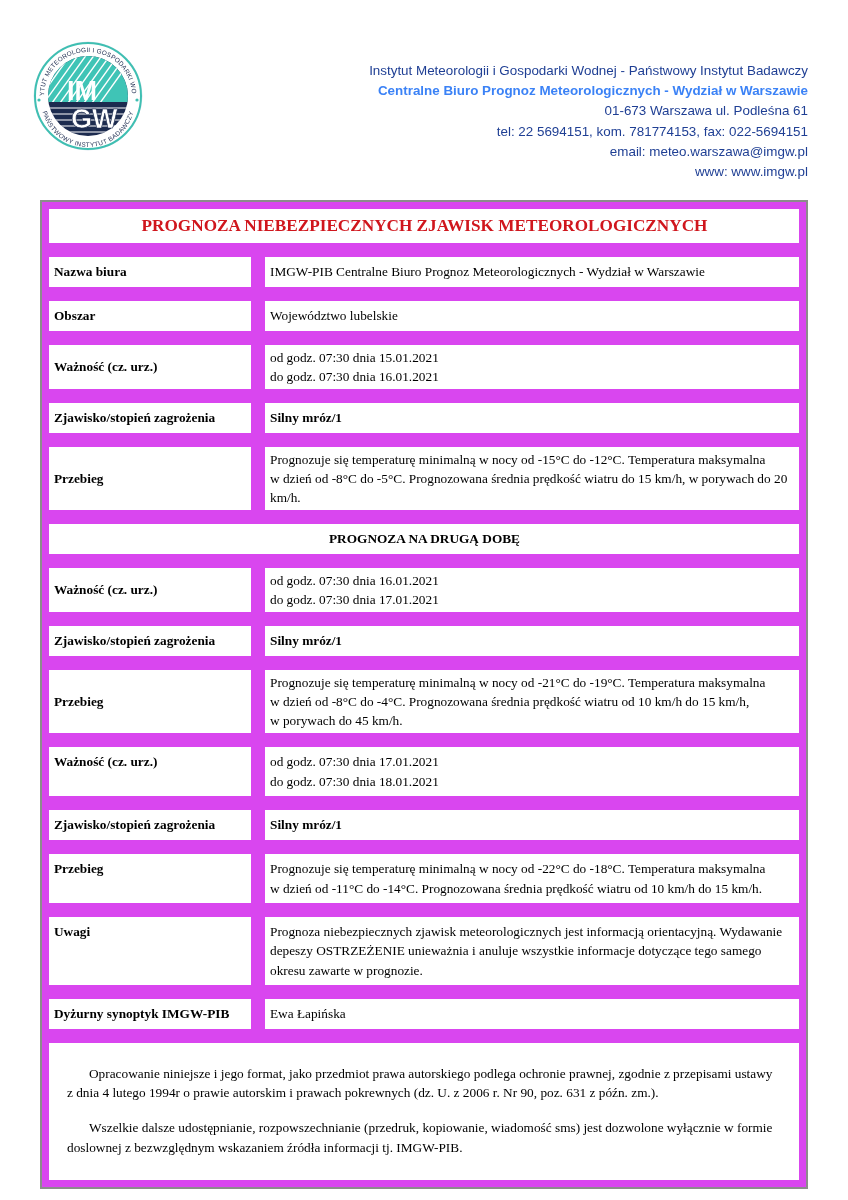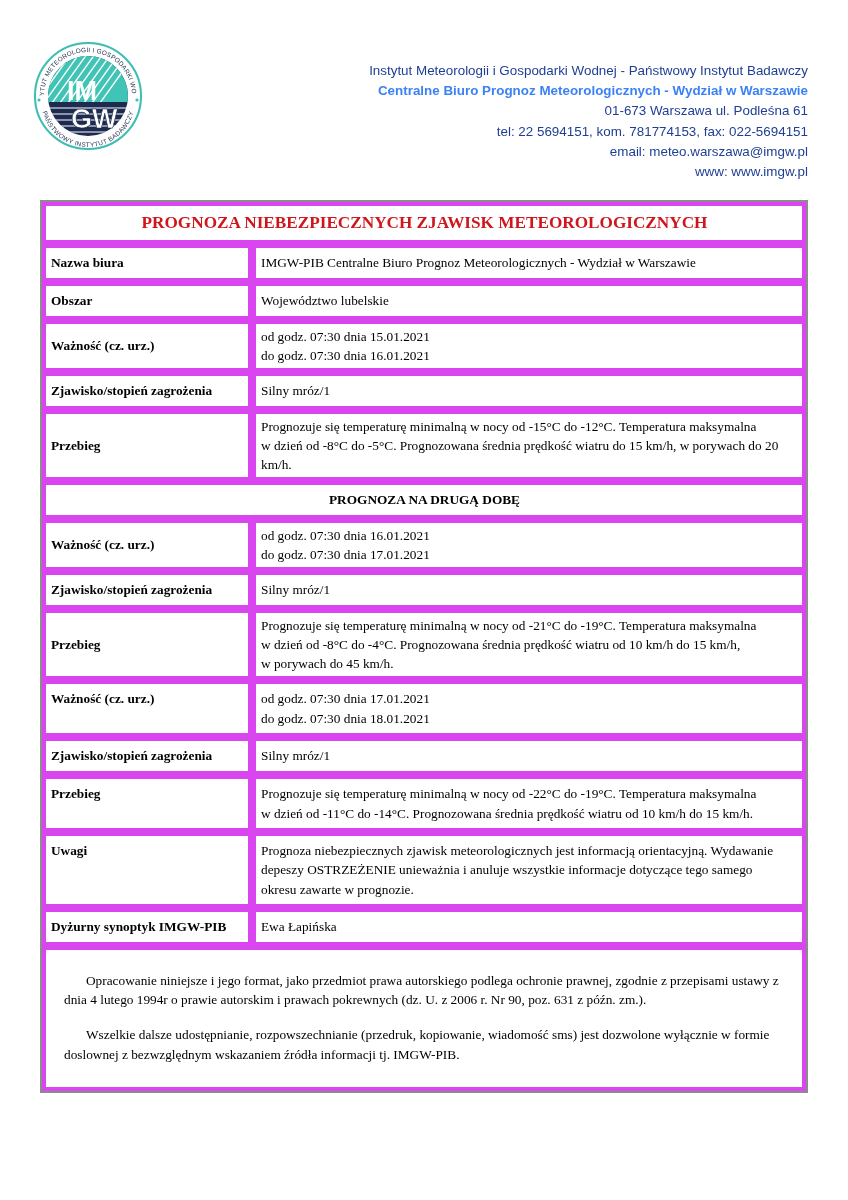--- a/index.html
+++ b/index.html
@@ -4,29 +4,29 @@
 <style>
   html, body { margin: 0; padding: 0; background: #ffffff; }
   body { width: 848px; height: 1200px; position: relative; overflow: hidden; font-family: "Liberation Serif", serif; color: #000; }
 
   .logo { position: absolute; left: 27px; top: 40px; width: 122px; height: 112px; }
 
   .header-info { position: absolute; right: 40px; top: 61px; text-align: right; font-family: "Liberation Sans", sans-serif; font-size: 13.4px; line-height: 20.2px; color: #1f3f94; }
   .header-info .bold { font-weight: bold; color: #3b82f6; }
 
   .doc-table { position: absolute; left: 40px; top: 200px; width: 768px; border-collapse: separate; border-spacing: 0; border: 2px solid #8c8c8c; }
-  .doc-table td { border: 4px solid #d946ef; padding: 0 4px 0 5px; font-size: 13.3px; line-height: 19.2px; vertical-align: middle; }
+  .doc-table td { border: 7px solid #d946ef; padding: 0 4px 0 5px; font-size: 13.3px; line-height: 19.2px; vertical-align: middle; }
   .doc-table td.label { width: 193px; font-weight: bold; }
   .doc-table td.title-cell { text-align: center; color: #d0161d; font-weight: bold; font-size: 17.2px; height: 34px; }
   .doc-table td.section-cell { text-align: center; font-weight: bold; height: 30px; }
   .doc-table td.top { vertical-align: top; padding-top: 5px; }
   .doc-table tr.row-std td { height: 30px; }
   .doc-table tr.row-2l td { height: 44px; }
   .doc-table tr.row-3l td { height: 63px; margin-top: 28px; }
-  .doc-table td.phenomenon { font-weight: normal; margin-left: 26px; }
+  .doc-table td.phenomenon { font-weight: bold; margin-left: 26px; }
   .doc-table td.footer-cell { padding: 5px 4px 7px 2px; line-height: 19.2px; }
   .footer-cell p { margin: 16px; text-indent: 22px; }
   .line { display: block; }
 </style>
 </head>
 <body>
 
 <div class="logo">
   <svg width="122" height="112" viewBox="0 0 122 112">
     <defs>
@@ -151,21 +151,21 @@
       <span class="line">do godz. 07:30 dnia 18.01.2021</span>
     </td>
   </tr>
   <tr class="row-std">
     <td class="label">Zjawisko/stopień zagrożenia</td>
     <td class="phenomenon">Silny mróz/1</td>
   </tr>
   <tr class="row-2l">
     <td class="label top">Przebieg</td>
     <td>
-      <span class="line">Prognozuje się temperaturę minimalną w nocy od -22°C do -19°C. Temperatura maksymalna</span>
+      <span class="line">Prognozuje się temperaturę minimalną w nocy od -22°C do -18°C. Temperatura maksymalna</span>
       <span class="line">w dzień od -11°C do -14°C. Prognozowana średnia prędkość wiatru od 10 km/h do 15 km/h.</span>
     </td>
   </tr>
 
   <tr class="row-3l">
     <td class="label top">Uwagi</td>
     <td>
       <span class="line">Prognoza niebezpiecznych zjawisk meteorologicznych jest informacją orientacyjną. Wydawanie</span>
       <span class="line">depeszy OSTRZEŻENIE unieważnia i anuluje wszystkie informacje dotyczące tego samego</span>
       <span class="line">okresu zawarte w prognozie.</span>

